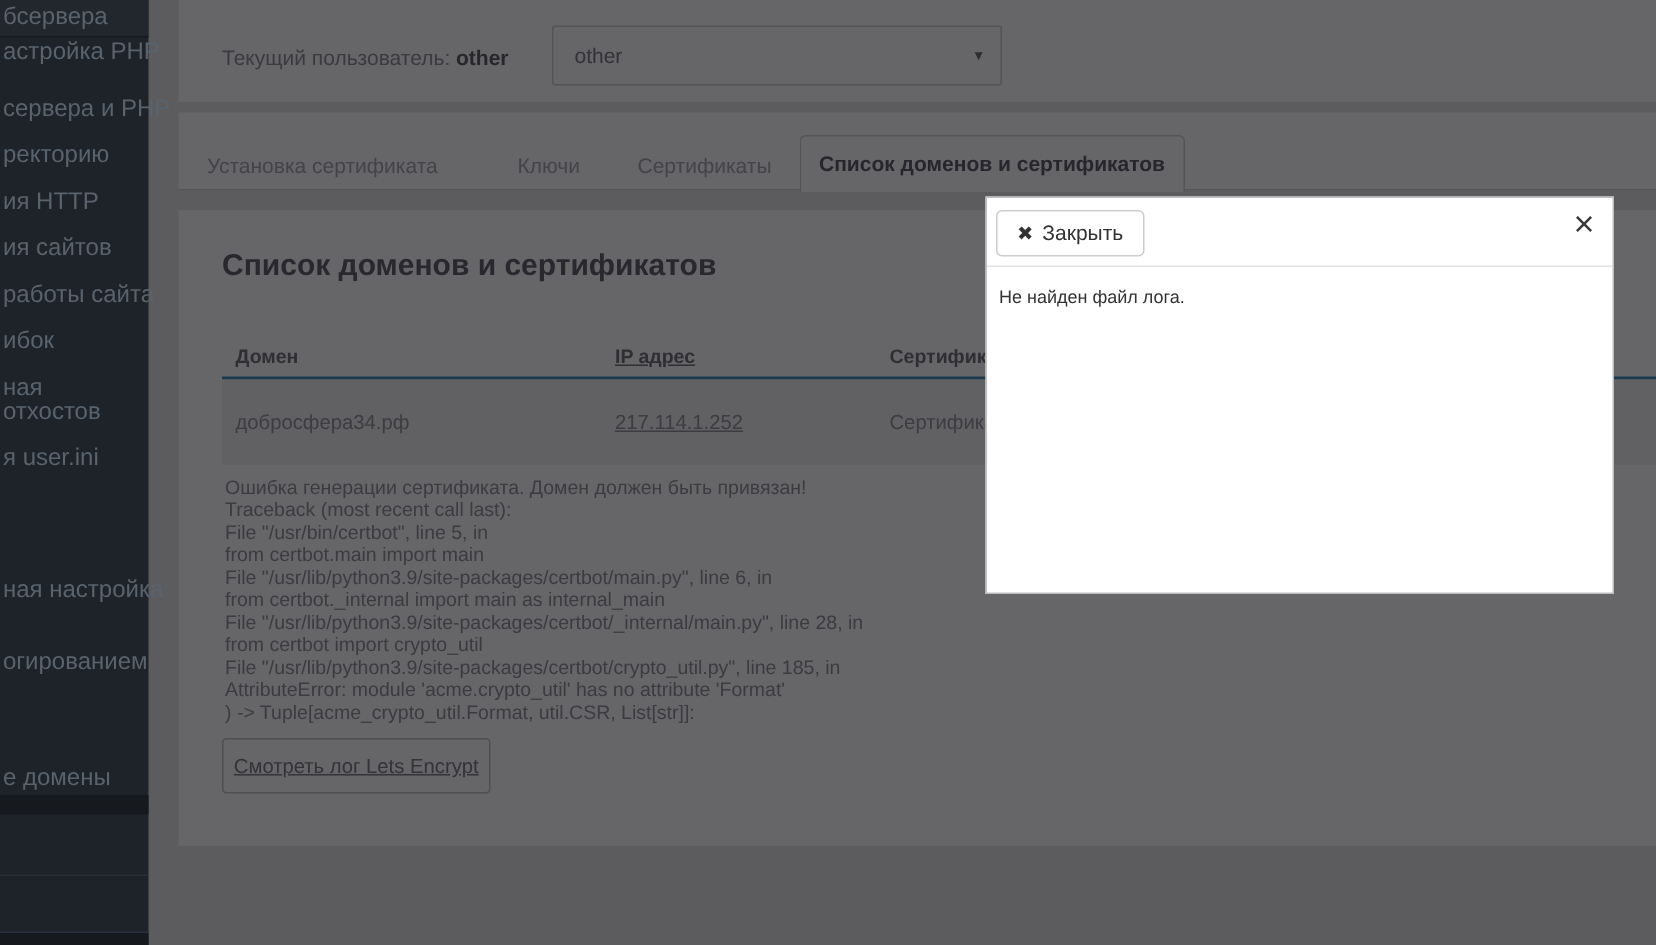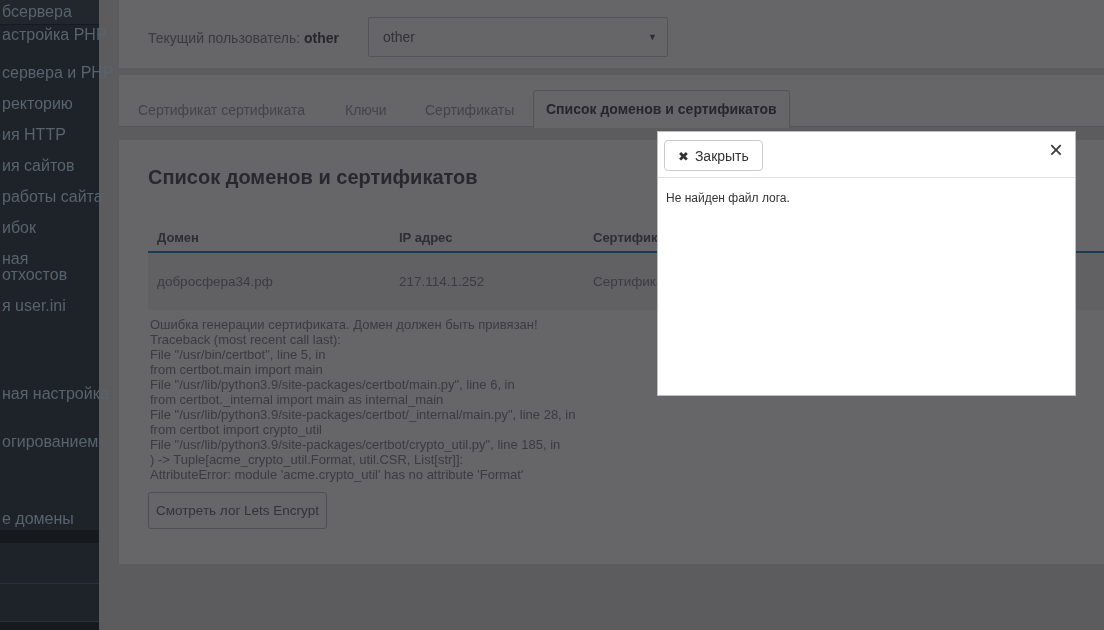--- a/index.html
+++ b/index.html
@@ -48,29 +48,29 @@
 
   .card{position:absolute;left:119px;top:140px;width:985px;height:424px;background:#666669;}
   .page-title{
     position:absolute;left:29px;top:26px;margin:0;font-size:20px;font-weight:bold;color:#28282e;white-space:nowrap;
   }
   .dtable{position:absolute;left:29px;top:85px;right:0;}
   .thead{position:relative;height:26px;border-bottom:2px solid #1c3a52;}
   .th{position:absolute;top:5px;font-size:13px;font-weight:bold;color:#2e2e33;white-space:nowrap;}
   .trow{position:relative;height:57px;background:#616164;}
   .td{position:absolute;top:21px;font-size:13.5px;color:#3c3c41;white-space:nowrap;}
-  .c1{left:9px;} .c2{left:251px;} .c3{left:445px;} .c4{left:866px;}
+  .c1{left:9px;} .c2{left:262px;text-decoration:underline;} .c3{left:445px;} .c4{left:866px;}
 
   .errlog{position:absolute;left:31px;top:177px;font-size:13px;line-height:15px;color:#3b3b40;}
   .errlog div{white-space:nowrap;}
 
   .log-btn{
     position:absolute;left:29px;top:352px;width:179px;height:37px;box-sizing:border-box;
     background:transparent;border:1px solid #4e4e53;border-radius:3px;
-    font-family:inherit;font-size:13.5px;color:#333338;cursor:pointer;
+    font-family:inherit;font-size:13.5px;color:#333338;cursor:pointer;text-decoration:underline;
   }
 
   
   .modal{
     position:absolute;left:657px;top:131px;width:419px;height:265px;background:#ffffff;
     border:1px solid #bdbdbd;box-sizing:border-box;z-index:10;
   }
   .modal-header{position:relative;height:45px;border-bottom:1px solid #e2e2e2;}
   .close-btn{
     position:absolute;left:6px;top:8px;height:31px;padding:0 13px;
@@ -117,21 +117,21 @@
       <span>Текущий пользователь:</span>
       <b>other</b>
     </span>
     <div class="user-select">
       <span class="val">other</span>
       <span class="caret">▼</span>
     </div>
   </div>
 
   <div class="tabstrip">
-    <span class="tab" style="left:19px">Сертификат сертификата</span>
+    <span class="tab" style="left:19px">Установка сертификата</span>
     <span class="tab" style="left:226px">Ключи</span>
     <span class="tab" style="left:306px">Сертификаты</span>
     <div class="tab-active">
       <span>Список доменов и сертификатов</span>
     </div>
   </div>
 
   <div class="card">
     <h1 class="page-title">Список доменов и сертификатов</h1>
 
@@ -153,22 +153,22 @@
     <div class="errlog">
       <div>Ошибка генерации сертификата. Домен должен быть привязан!</div>
       <div>Traceback (most recent call last):</div>
       <div>File "/usr/bin/certbot", line 5, in</div>
       <div>from certbot.main import main</div>
       <div>File "/usr/lib/python3.9/site-packages/certbot/main.py", line 6, in</div>
       <div>from certbot._internal import main as internal_main</div>
       <div>File "/usr/lib/python3.9/site-packages/certbot/_internal/main.py", line 28, in</div>
       <div>from certbot import crypto_util</div>
       <div>File "/usr/lib/python3.9/site-packages/certbot/crypto_util.py", line 185, in</div>
+      <div>AttributeError: module 'acme.crypto_util' has no attribute 'Format'</div>
       <div>) -&gt; Tuple[acme_crypto_util.Format, util.CSR, List[str]]:</div>
-      <div>AttributeError: module 'acme.crypto_util' has no attribute 'Format'</div>
     </div>
 
     <button class="log-btn">Смотреть лог Lets Encrypt</button>
   </div>
 
   <div class="modal">
     <div class="modal-header">
       <button class="close-btn">
         <span class="x-bold">✖</span><span>Закрыть</span>
       </button>

